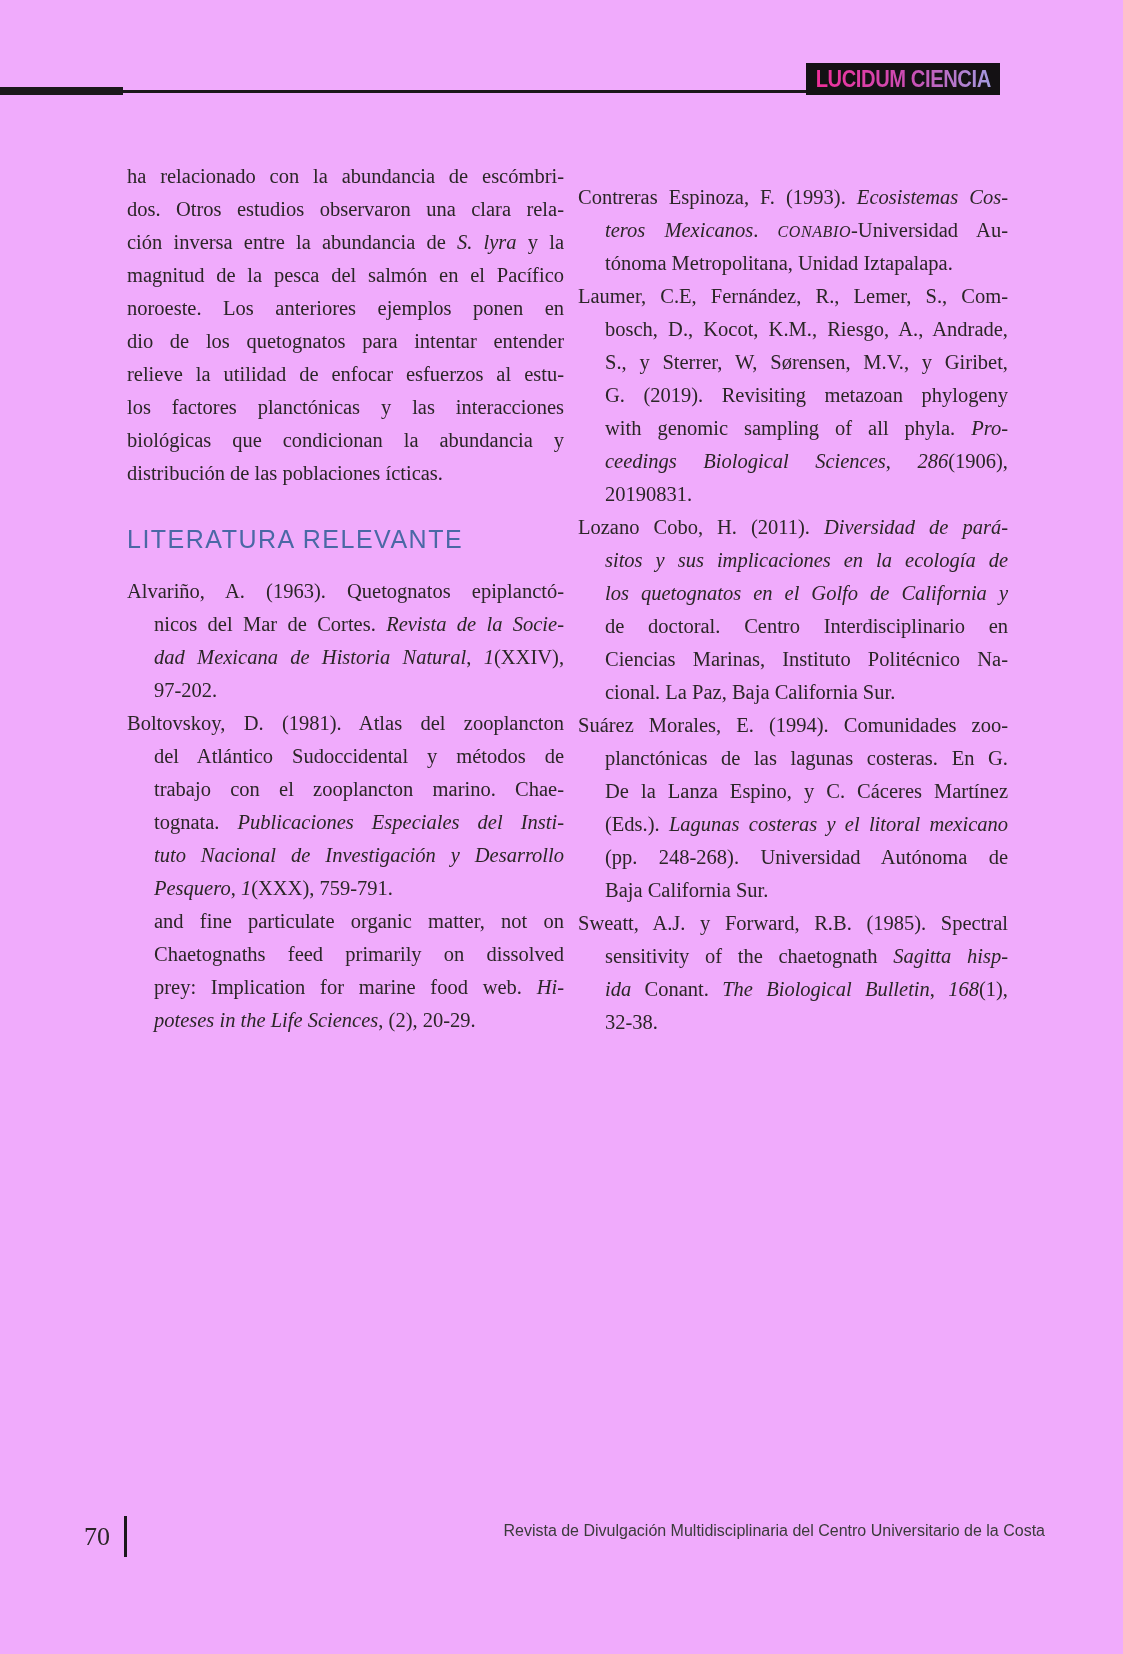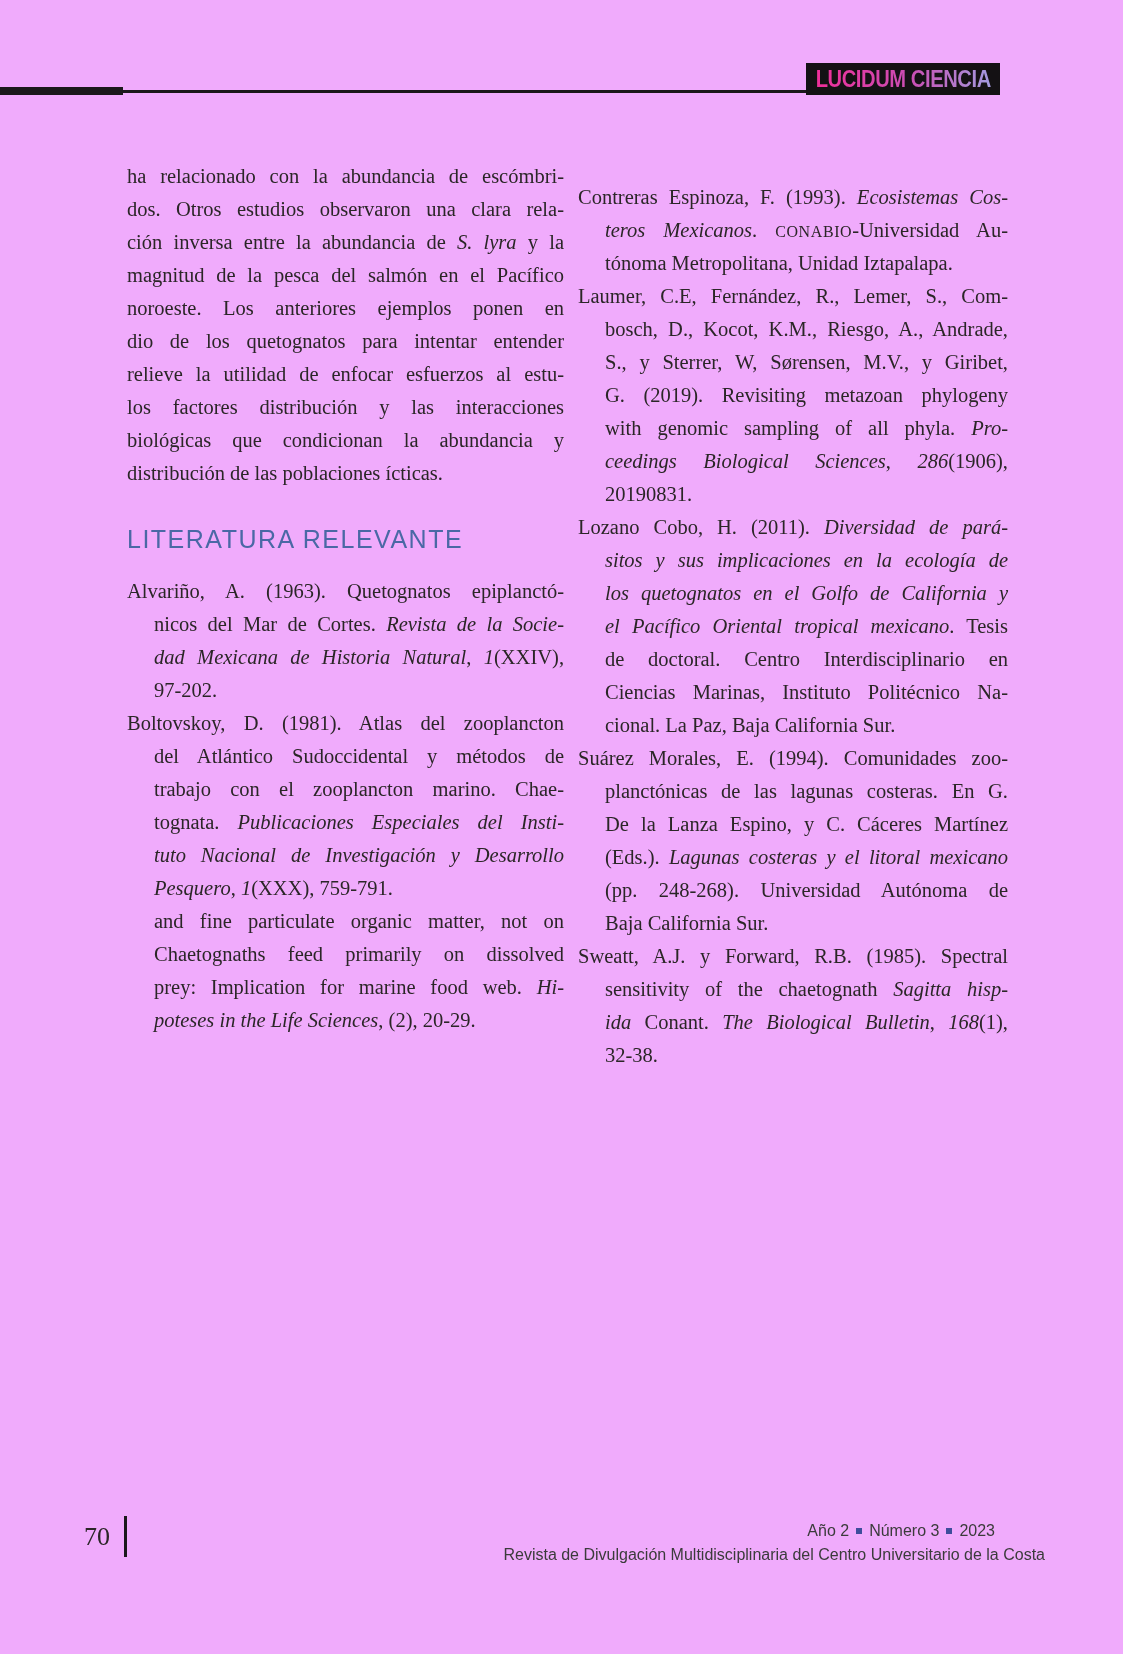--- a/index.html
+++ b/index.html
@@ -18,21 +18,21 @@
 
   
   .col{position:absolute;top:160px;font-size:20.5px;line-height:33px;}
   .col.left{left:127px;width:437px;}
   .col.right{left:578px;width:430px;}
 
   .tline{text-align:justify;text-align-last:justify;height:33px;white-space:normal;}
   .tline.last{text-align-last:left;}
   .ref .tline.cont{padding-left:27px;}
   .it{font-style:italic;}
-  .sc{font-size:0.78em;letter-spacing:0.6px;}
+  .sc{font-size:0.78em;letter-spacing:0.6px;font-style:italic;}
 
   .heading{font-family:"Liberation Sans", sans-serif;font-weight:400;color:var(--heading-blue,#4a68a5);
         font-size:25px;line-height:30px;letter-spacing:1.5px;margin:34px 0 0 0;}
   .refs{margin-top:21px;}
 
   
   .pagenum{position:absolute;left:84px;top:1522px;font-size:26px;line-height:30px;color:#2b2627;}
   .pagebar{position:absolute;left:124px;top:1516px;width:3px;height:41px;background:#1b181b;}
   .fright{position:absolute;right:78px;top:1519px;text-align:right;
         font-family:"Liberation Sans", sans-serif;color:#3b3b3b;}
@@ -54,21 +54,21 @@
 
   <div class="col left">
     <div class="para">
         <div class="tline"><span>ha relacionado con la abundancia de escómbri-</span></div>
         <div class="tline"><span>dos. Otros estudios observaron una clara rela-</span></div>
         <div class="tline"><span>ción inversa entre la abundancia de </span><span class="it">S. lyra</span><span> y la</span></div>
         <div class="tline"><span>magnitud de la pesca del salmón en el Pacífico</span></div>
         <div class="tline"><span>noroeste. Los anteriores ejemplos ponen en</span></div>
         <div class="tline"><span>dio de los quetognatos para intentar entender</span></div>
         <div class="tline"><span>relieve la utilidad de enfocar esfuerzos al estu-</span></div>
-        <div class="tline"><span>los factores distribución y las interacciones</span></div>
+        <div class="tline"><span>los factores planctónicas y las interacciones</span></div>
         <div class="tline"><span>biológicas que condicionan la abundancia y</span></div>
         <div class="tline last"><span>distribución de las poblaciones ícticas.</span></div>
       </div>
     <h2 class="heading">LITERATURA RELEVANTE</h2>
     <div class="refs">
         <div class="ref">
           <div class="tline"><span>Alvariño, A. (1963). Quetognatos epiplanctó-</span></div>
           <div class="tline cont"><span>nicos del Mar de Cortes. </span><span class="it">Revista de la Socie-</span></div>
           <div class="tline cont"><span class="it">dad Mexicana de Historia Natural</span><span>, </span><span class="it">1</span><span>(XXIV),</span></div>
           <div class="tline last cont"><span>97-202.</span></div>
@@ -103,21 +103,20 @@
           <div class="tline cont"><span>S., y Sterrer, W, Sørensen, M.V., y Giribet,</span></div>
           <div class="tline cont"><span>G. (2019). Revisiting metazoan phylogeny</span></div>
           <div class="tline cont"><span>with genomic sampling of all phyla. </span><span class="it">Pro-</span></div>
           <div class="tline cont"><span class="it">ceedings Biological Sciences</span><span>, </span><span class="it">286</span><span>(1906),</span></div>
           <div class="tline last cont"><span>20190831.</span></div>
         </div>
         <div class="ref">
           <div class="tline"><span>Lozano Cobo, H. (2011). </span><span class="it">Diversidad de pará-</span></div>
           <div class="tline cont"><span class="it">sitos y sus implicaciones en la ecología de</span></div>
           <div class="tline cont"><span class="it">los quetognatos en el Golfo de California y</span></div>
-          <div class="tline cont"><span class="it">el Pacífico Oriental tropical mexicano</span><span>. Tesis</span></div>
           <div class="tline cont"><span>de doctoral. Centro Interdisciplinario en</span></div>
           <div class="tline cont"><span>Ciencias Marinas, Instituto Politécnico Na-</span></div>
           <div class="tline last cont"><span>cional. La Paz, Baja California Sur.</span></div>
         </div>
         <div class="ref">
           <div class="tline"><span>Suárez Morales, E. (1994). Comunidades zoo-</span></div>
           <div class="tline cont"><span>planctónicas de las lagunas costeras. En G.</span></div>
           <div class="tline cont"><span>De la Lanza Espino, y C. Cáceres Martínez</span></div>
           <div class="tline cont"><span>(Eds.). </span><span class="it">Lagunas costeras y el litoral mexicano</span></div>
           <div class="tline cont"><span>(pp. 248-268). Universidad Autónoma de</span></div>
@@ -128,17 +127,16 @@
           <div class="tline cont"><span>sensitivity of the chaetognath </span><span class="it">Sagitta hisp-</span></div>
           <div class="tline cont"><span class="it">ida</span><span> Conant. </span><span class="it">The Biological Bulletin</span><span>, </span><span class="it">168</span><span>(1),</span></div>
           <div class="tline last cont"><span>32-38.</span></div>
         </div>
       </div>
   </div>
 
   <div class="pagenum">70</div>
   <div class="pagebar"></div>
   <div class="fright">
-    <div class="issue"><span>Año 2</span><span class="sq"></span><span>Número 3</span><span class="sq"></span><span>2023</span></div>
     <div class="journal">Revista de Divulgación Multidisciplinaria del Centro Universitario de la Costa</div>
   </div>
 
 </div>
 
 </body></html>

